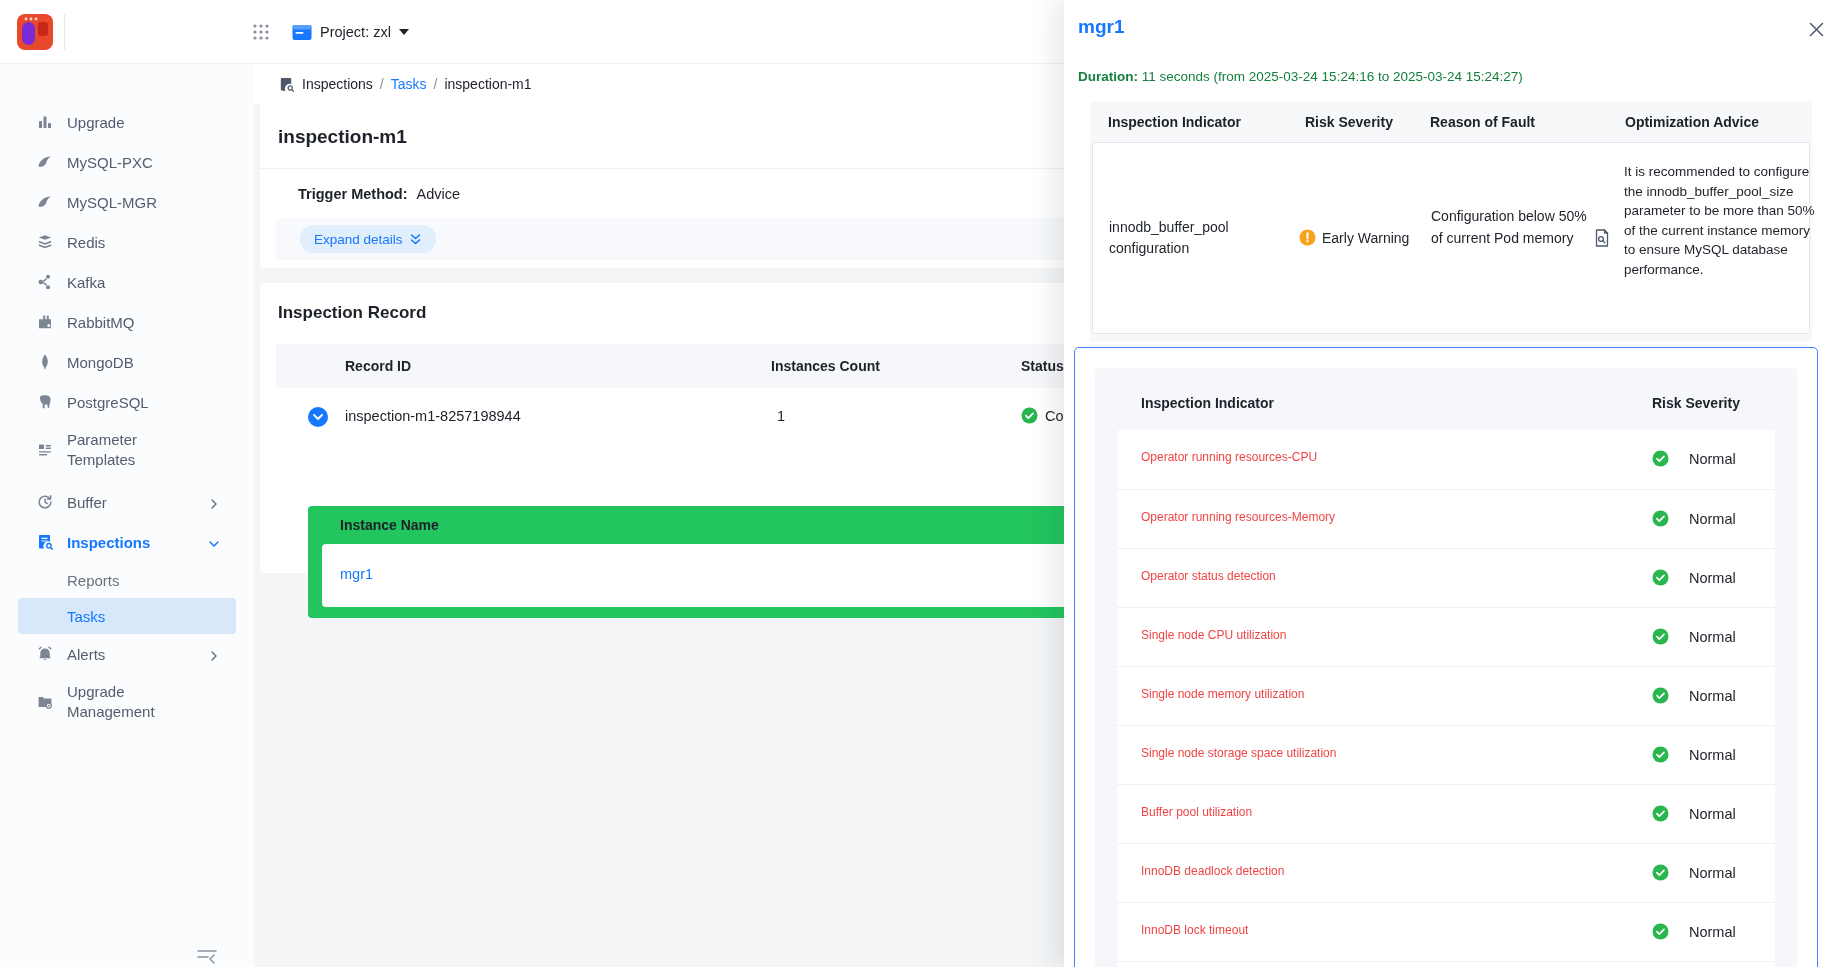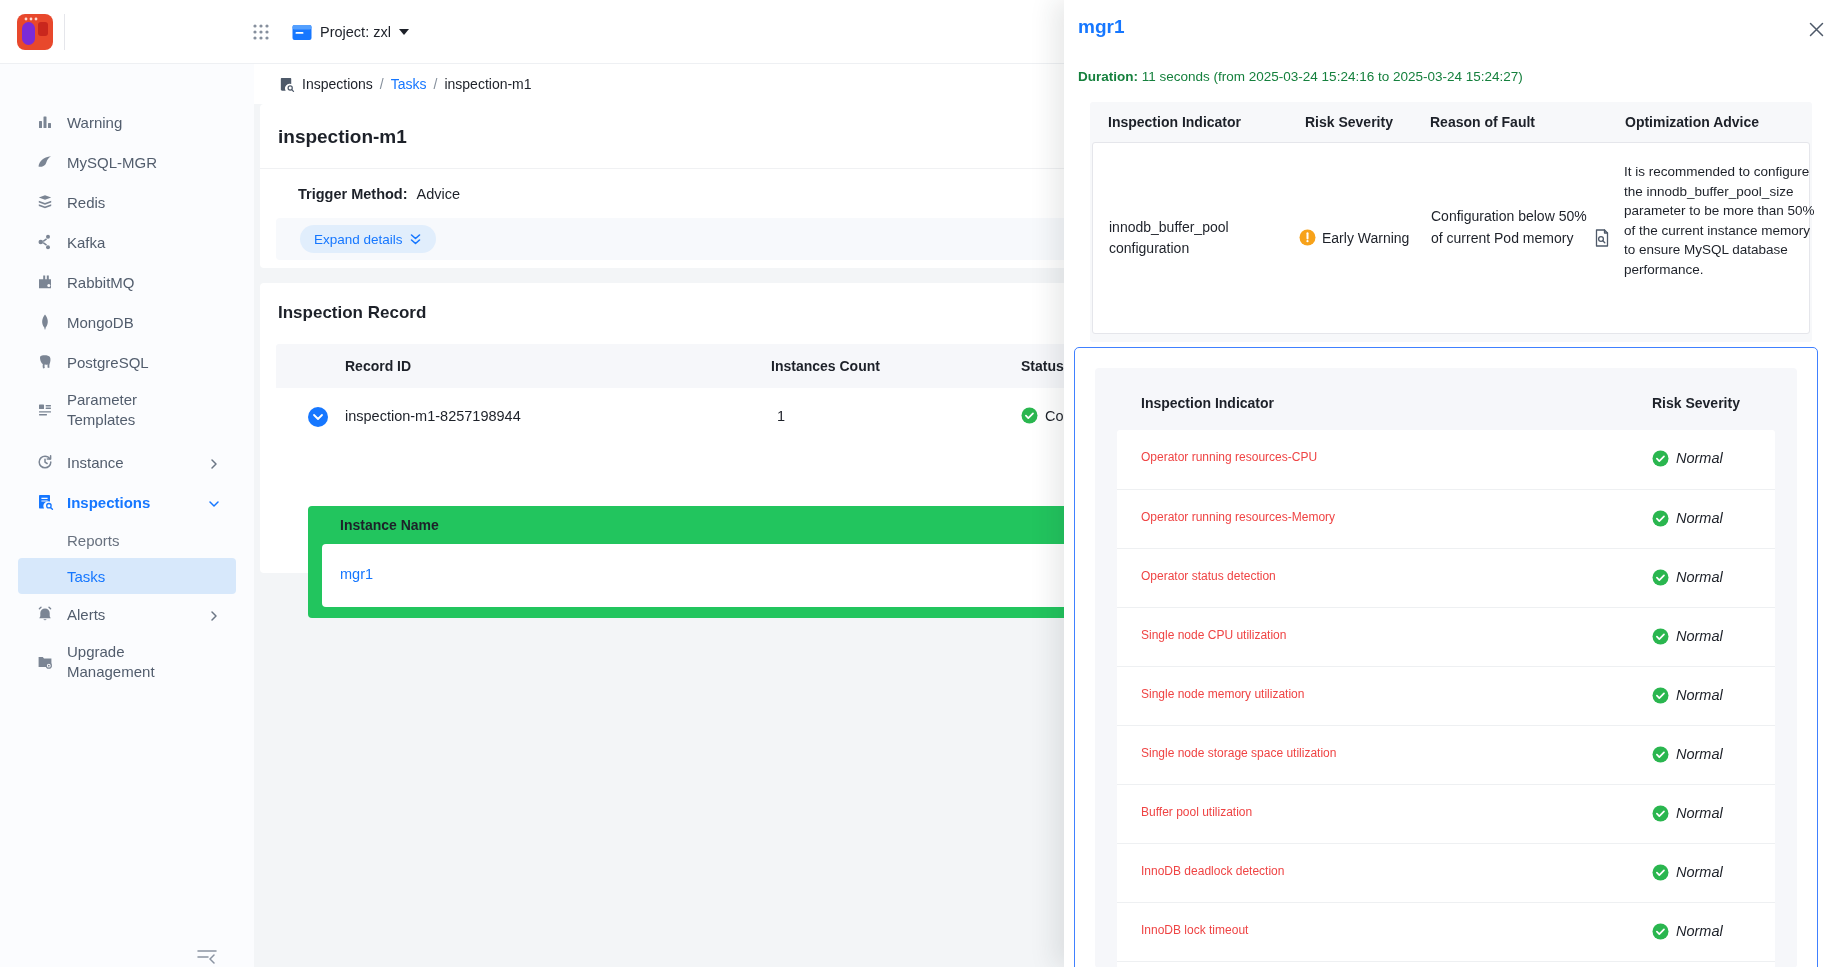--- a/index.html
+++ b/index.html
@@ -87,21 +87,21 @@
   .f-advice { position:absolute; left:531px; top:19px; width:194px; font-size:13.5px; line-height:19.5px; }
 
   .blue-box { position:absolute; left:10px; top:347px; width:744px; height:640px; border:1.5px solid #4080ff; border-radius:5px; background:#fff; }
   .blue-inner { position:absolute; left:20px; right:20px; top:20px; height:600px; background:#f6f7fa; border-radius:4px; }
   .ni-head span { position:absolute; top:27px; font-size:14px; font-weight:700; color:#1d2129; }
   .nih1 { left:46px; } .nih2 { left:557px; }
   .ni-list { position:absolute; left:22px; right:22px; top:62px; background:#fff; border-radius:3px; }
   .ni-row { position:relative; height:59px; }
   .ni-row + .ni-row { border-top:1px solid #eef0f2; }
   .ni-row .lbl { position:absolute; left:24px; top:20px; font-size:12px; color:#ef4444; }
-  .ni-row .sev { position:absolute; left:535px; top:20px; display:flex; align-items:flex-start; gap:7px; font-size:14.5px;font-style:italic; }
+  .ni-row .sev { position:absolute; left:535px; top:20px; display:flex; align-items:flex-end; gap:20px; font-size:14.5px; }
 
   .status-ok { width:17px; height:17px; flex:none; }
   .warn-ic { width:17px; height:17px; flex:none; }
   svg.stroke { fill:none; stroke:currentColor; stroke-width:1.5; stroke-linecap:round; stroke-linejoin:round; }
 </style>
 </head>
 <body>
 
 <div class="stage">
 
@@ -109,23 +109,29 @@
     <div class="nav">
 
       <div class="nav-item">
         <span class="ic"><svg viewBox="0 0 18 18">
               <g fill="currentColor">
                 <rect x="3" y="8" width="3" height="7" rx="0.5"></rect>
                 <rect x="7.5" y="3.5" width="3" height="11.5" rx="0.5"></rect>
                 <rect x="12" y="10" width="3" height="5" rx="0.5"></rect>
               </g>
             </svg></span>
-        <span class="lbl">Warning</span>
-      </div>
-
+        <span class="lbl">Upgrade</span>
+      </div>
+
+      <div class="nav-item">
+        <span class="ic"><svg viewBox="0 0 18 18">
+              <path fill="currentColor" d="M2.5 13.5c.8-5.2 4.6-9.2 12.5-10.2-2.5 1.7-3.9 3.6-4.6 5.9-.5 1.8-1.6 3.3-3.4 4-1.4.6-3 .6-4.5.3z"></path>
+            </svg></span>
+        <span class="lbl">MySQL-PXC</span>
+      </div>
 
       <div class="nav-item">
         <span class="ic"><svg viewBox="0 0 18 18">
               <path fill="currentColor" d="M2.5 13.5c.8-5.2 4.6-9.2 12.5-10.2-2.5 1.7-3.9 3.6-4.6 5.9-.5 1.8-1.6 3.3-3.4 4-1.4.6-3 .6-4.5.3z"></path>
             </svg></span>
         <span class="lbl">MySQL-MGR</span>
       </div>
 
       <div class="nav-item">
         <span class="ic"><svg viewBox="0 0 18 18">
@@ -184,21 +190,21 @@
             </svg></span>
         <span class="lbl">Parameter Templates</span>
       </div>
 
       <div class="nav-item" style="margin-top:4px;">
         <span class="ic"><svg class="stroke" viewBox="0 0 18 18">
               <path d="M14.8 9A5.8 5.8 0 1 1 9 3.2c2.1 0 3.9 1.1 5 2.7"></path>
               <path d="M14.6 2.7v3.3h-3.3"></path>
               <path d="M9 6.2v3l2.1 1.3"></path>
             </svg></span>
-        <span class="lbl">Instance</span>
+        <span class="lbl">Buffer</span>
         <span class="chev"><svg class="stroke" viewBox="0 0 12 12">
               <path d="M4 2l4 4-4 4"></path>
             </svg></span>
       </div>
 
       <div class="nav-item active">
         <span class="ic"><svg viewBox="0 0 18 18">
               <path fill="currentColor" d="M4 2h9c.55 0 1 .45 1 1v5.6a4.8 4.8 0 0 0-5.9 6.9H4c-.55 0-1-.45-1-1V3c0-.55.45-1 1-1z"></path>
               <path d="M5.4 5.4h6.2M5.4 8h6.2" stroke="#fbfcfe" stroke-width="1.2"></path>
               <circle cx="12.9" cy="12.7" r="2.2" fill="none" stroke="currentColor" stroke-width="1.3"></circle>

